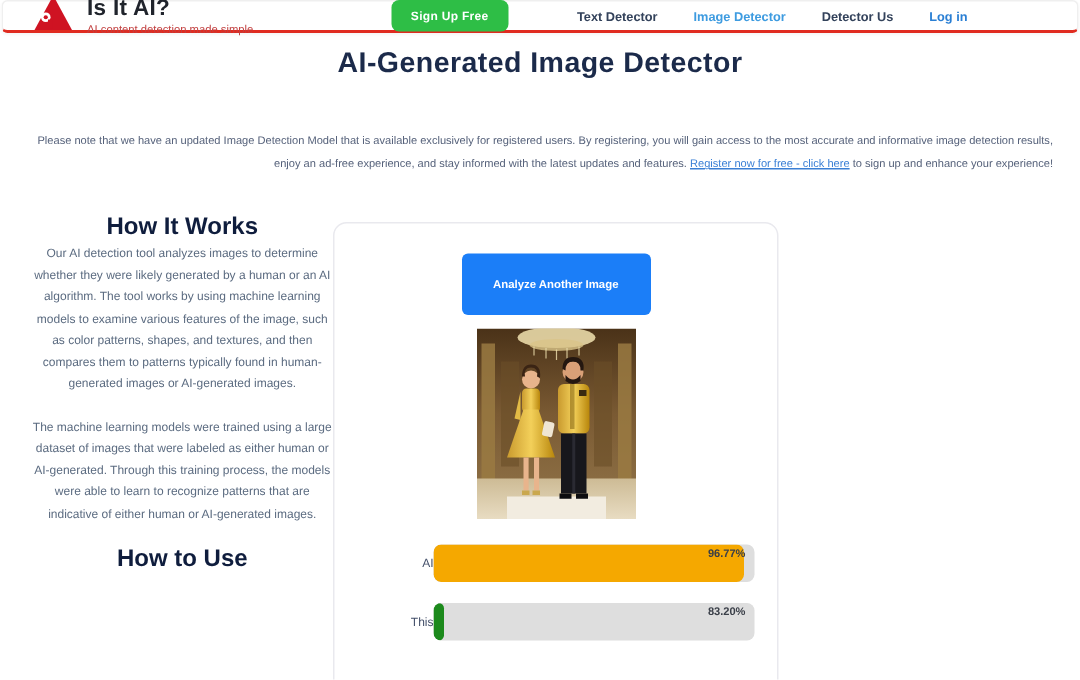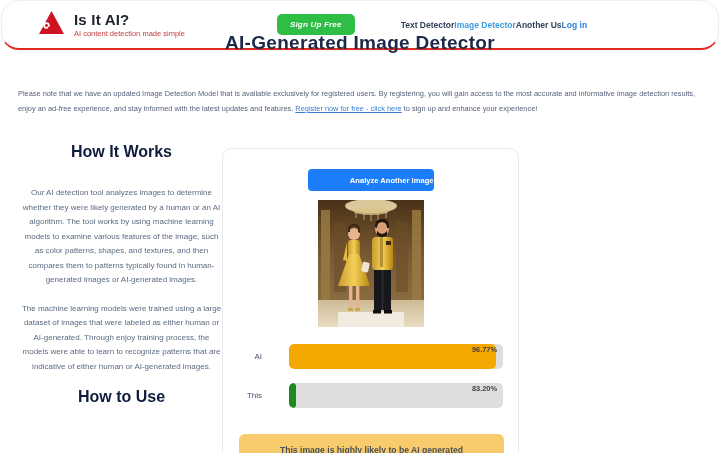--- a/index.html
+++ b/index.html
@@ -2,70 +2,70 @@
 <html><head>
 <meta charset="utf-8">
 <style>
   * { margin:0; padding:0; box-sizing:border-box; }
   html,body { width:720px; height:453px; overflow:hidden; background:#fff;
     font-family:"Liberation Sans","DejaVu Sans",sans-serif; }
   body { position:relative; }
 
   
   .header {
-    position:absolute; left:1px; top:0; width:718px; height:50px;
+    position:absolute; left:1px; top:0; width:718px; height:22px;
     background:#fff; border:1px solid #efefef; border-bottom:2px solid #e02b20;
-    border-radius:18px; display:flex; align-items:center; padding:0 36px;
+    border-radius:4px; display:flex; align-items:center; padding:0 20px;
     box-shadow:0 1px 2px rgba(0,0,0,.04);
   }
   .logo-wrap { display:flex; align-items:center; gap:9px; }
   .logo-text .brand { font-size:15px; font-weight:700; color:#20242c; letter-spacing:.2px; }
   .logo-text .tagline { font-size:7.5px; color:#c24040; margin-top:1px;text-align:right; }
   .signup-btn {
     margin-left:92px; background:#2ebe46; color:#fff; border:none; border-radius:5px;
     font-size:8px; font-weight:700; padding:6px 13px; cursor:pointer;
-    font-family:inherit; letter-spacing:.2px;font-style:italic;
+    font-family:inherit; letter-spacing:.2px;
   }
-  .nav { display:flex; align-items:center; margin-left:46px; }
+  .nav { display:flex; align-items:center; gap:24px; margin-left:46px; }
   .nav-item { font-size:8.5px; color:#33425b; font-weight:600; cursor:pointer; text-decoration:none; }
   .nav-item.active { color:#3d9be0; }
   .nav-item.link-blue { color:#2a7fd4; }
 
   
   .page-title {
     position:absolute; top:32px; left:0; width:100%; text-align:center;
     font-size:19px; font-weight:600; color:#1b2a4a; letter-spacing:.3px;
   }
   .notice {
-    position:absolute; top:86px; left:18px; width:684px; text-align:left;
+    position:absolute; top:86px; left:18px; width:684px; text-align:right;
     font-size:7.4px; line-height:15px; color:#55617a;
   }
   .notice a { color:#3a7fd5; text-decoration:underline; cursor:pointer; }
 
   
   .left-col { position:absolute; left:20px; top:143px; width:203px; text-align:center; }
-  .h2 { font-size:16px; font-weight:600; color:#0f1d3d; margin-bottom:25px; }
+  .h2 { font-size:16px; font-weight:600; color:#0f1d3d; margin-bottom:1px; }
   .left-col p { font-size:8px; line-height:14.5px; color:#5b6b80; margin-bottom:14px; }
   .h2.second { margin-top:7px; margin-bottom:9px; }
 
   
   .panel {
     position:absolute; left:222px; top:148px; width:297px; height:400px;
     background:#fff; border:1px solid #e9e9ee; border-radius:9px;
   }
   .analyze-btn {
-    display:block; margin:20px auto 0; width:126px; height:22px;
+    display:block; margin:20px auto 0; width:126px; height:41px;
     background:#1b7ef8; color:#fff; border:none; border-radius:4px;
-    font-size:7.6px; font-weight:700; cursor:pointer; font-family:inherit;text-align:right;
+    font-size:7.6px; font-weight:700; cursor:pointer; font-family:inherit;
   }
   .analyzed-img { display:block; margin:9px auto 0; width:106px; height:127px; }
 
   .bars { margin:17px 15px 0 18px; }
   .bar-row { display:flex; align-items:center; margin-bottom:14px; }
-  .bar-label { width:48px; text-align:right; padding-right:27px; font-size:8px; color:#44506a; }
+  .bar-label { width:48px; text-align:right; padding-right:0; font-size:8px; color:#44506a; }
   .bar-track { flex:1; height:25px; background:#dedede; border-radius:5px; position:relative; overflow:hidden; }
   .bar-fill { position:absolute; left:0; top:0; bottom:0; border-radius:5px; }
   .bar-value { position:absolute; right:6px; top:1px; font-size:7.4px; color:#3a3f48; font-weight:600; }
 
   .verdict {
     margin:26px 14px 0 16px; height:32px; background:#f8cc6c; border-radius:6px;
     display:flex; align-items:center; justify-content:center;
     font-size:8.6px; font-weight:600; color:#4c5057;
   }
 </style>
@@ -86,33 +86,33 @@
       <div class="brand">Is It AI?</div>
       <div class="tagline">AI content detection made simple</div>
     </span>
   </div>
 
   <button class="signup-btn">Sign Up Free</button>
 
   <nav class="nav">
     <a class="nav-item">Text Detector</a>
     <a class="nav-item active">Image Detector</a>
-    <a class="nav-item">Another Us</a>
+    <a class="nav-item">Detector Us</a>
     <a class="nav-item link-blue">Log in</a>
   </nav>
 </div>
 
 <h1 class="page-title">AI-Generated Image Detector</h1>
 
 <p class="notice"><span>Please note that we have an updated Image Detection Model that is available exclusively for registered users. By registering, you will gain access to the most accurate and informative image detection results, enjoy an ad-free experience, and stay informed with the latest updates and features. </span><a>Register now for free - click here</a><span> to sign up and enhance your experience!</span></p>
 
 <div class="left-col">
   <div class="h2">How It Works</div>
   <p>Our AI detection tool analyzes images to determine whether they were likely generated by a human or an AI algorithm. The tool works by using machine learning models to examine various features of the image, such as color patterns, shapes, and textures, and then compares them to patterns typically found in human-generated images or AI-generated images.</p>
-  <p>The machine learning models were trained using a large dataset of images that were labeled as either human or AI-generated. Through enjoy training process, the models were able to learn to recognize patterns that are indicative of either human or AI-generated images.</p>
+  <p>The machine learning models were trained using a large dataset of images that were labeled as either human or AI-generated. Through this training process, the models were able to learn to recognize patterns that are indicative of either human or AI-generated images.</p>
   <div class="h2 second">How to Use</div>
 </div>
 
 <div class="panel">
   <button class="analyze-btn">Analyze Another Image</button>
 
   <svg class="analyzed-img" viewBox="0 0 106 127" role="img" aria-label="Analyzed image: man and woman wearing shiny gold outfits in an ornate golden room with a chandelier">
     <defs>
       <linearGradient id="room" x1="0" y1="0" x2="0" y2="1">
         <stop offset="0" stop-color="#4a3218"></stop>

